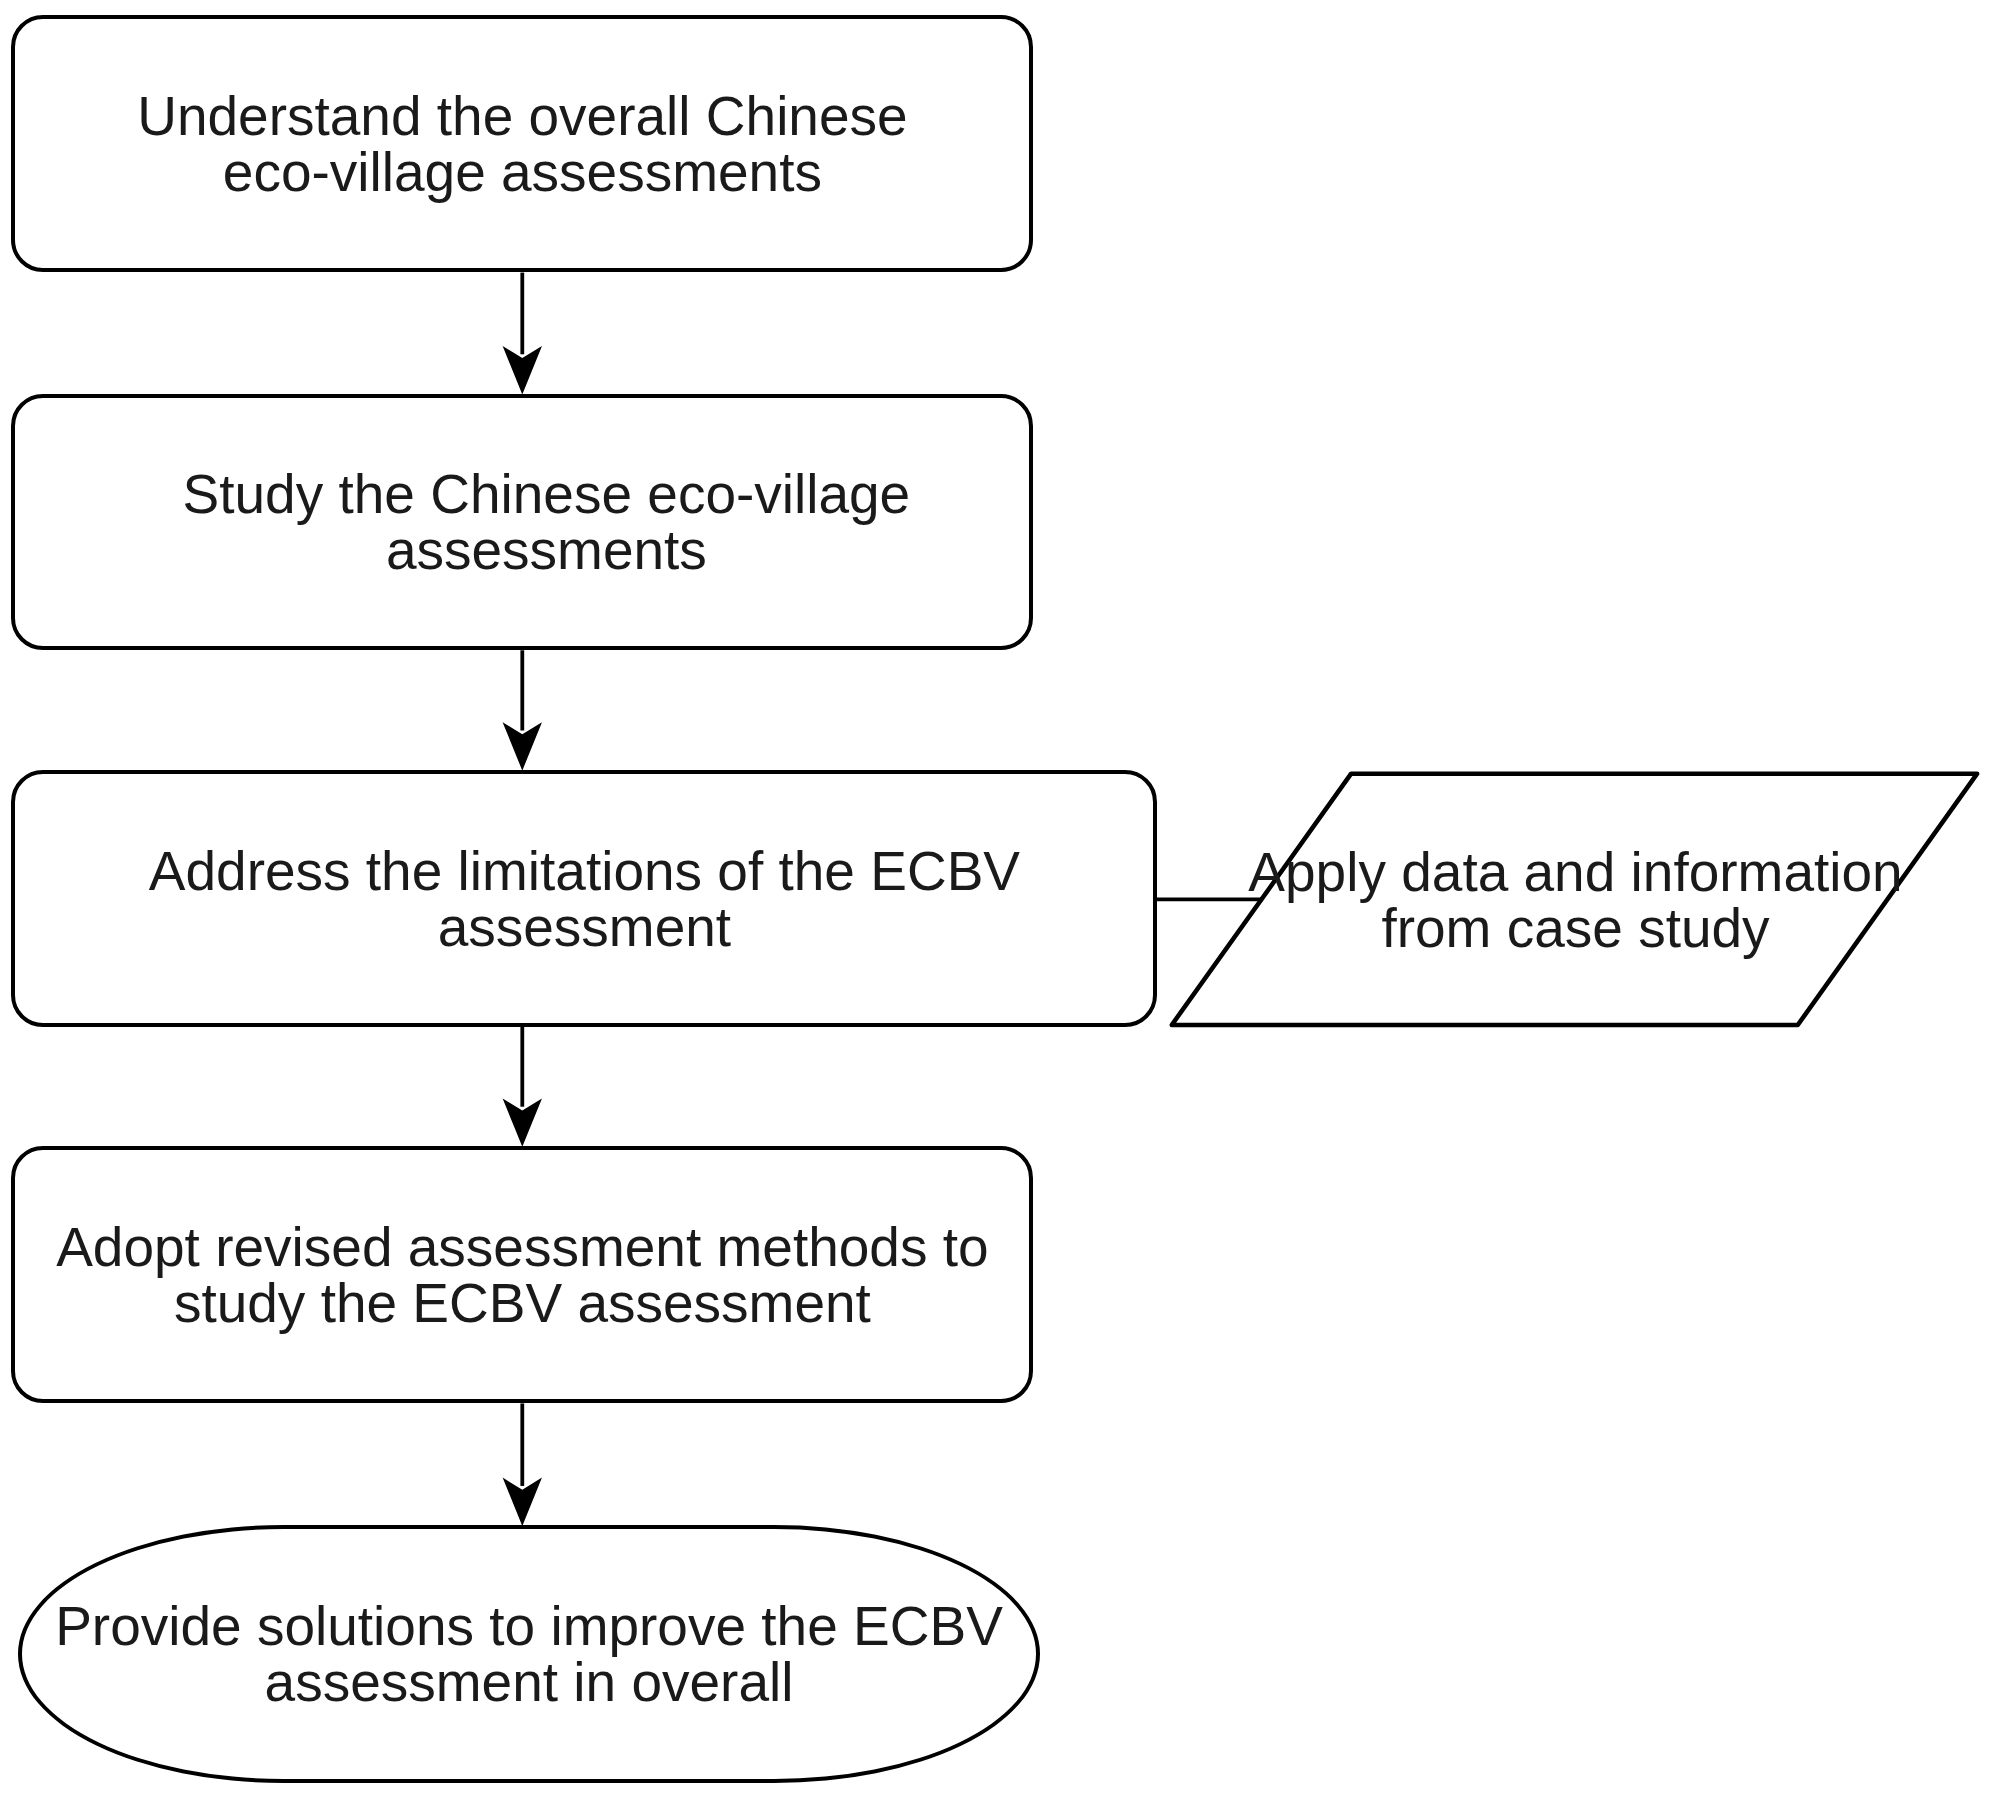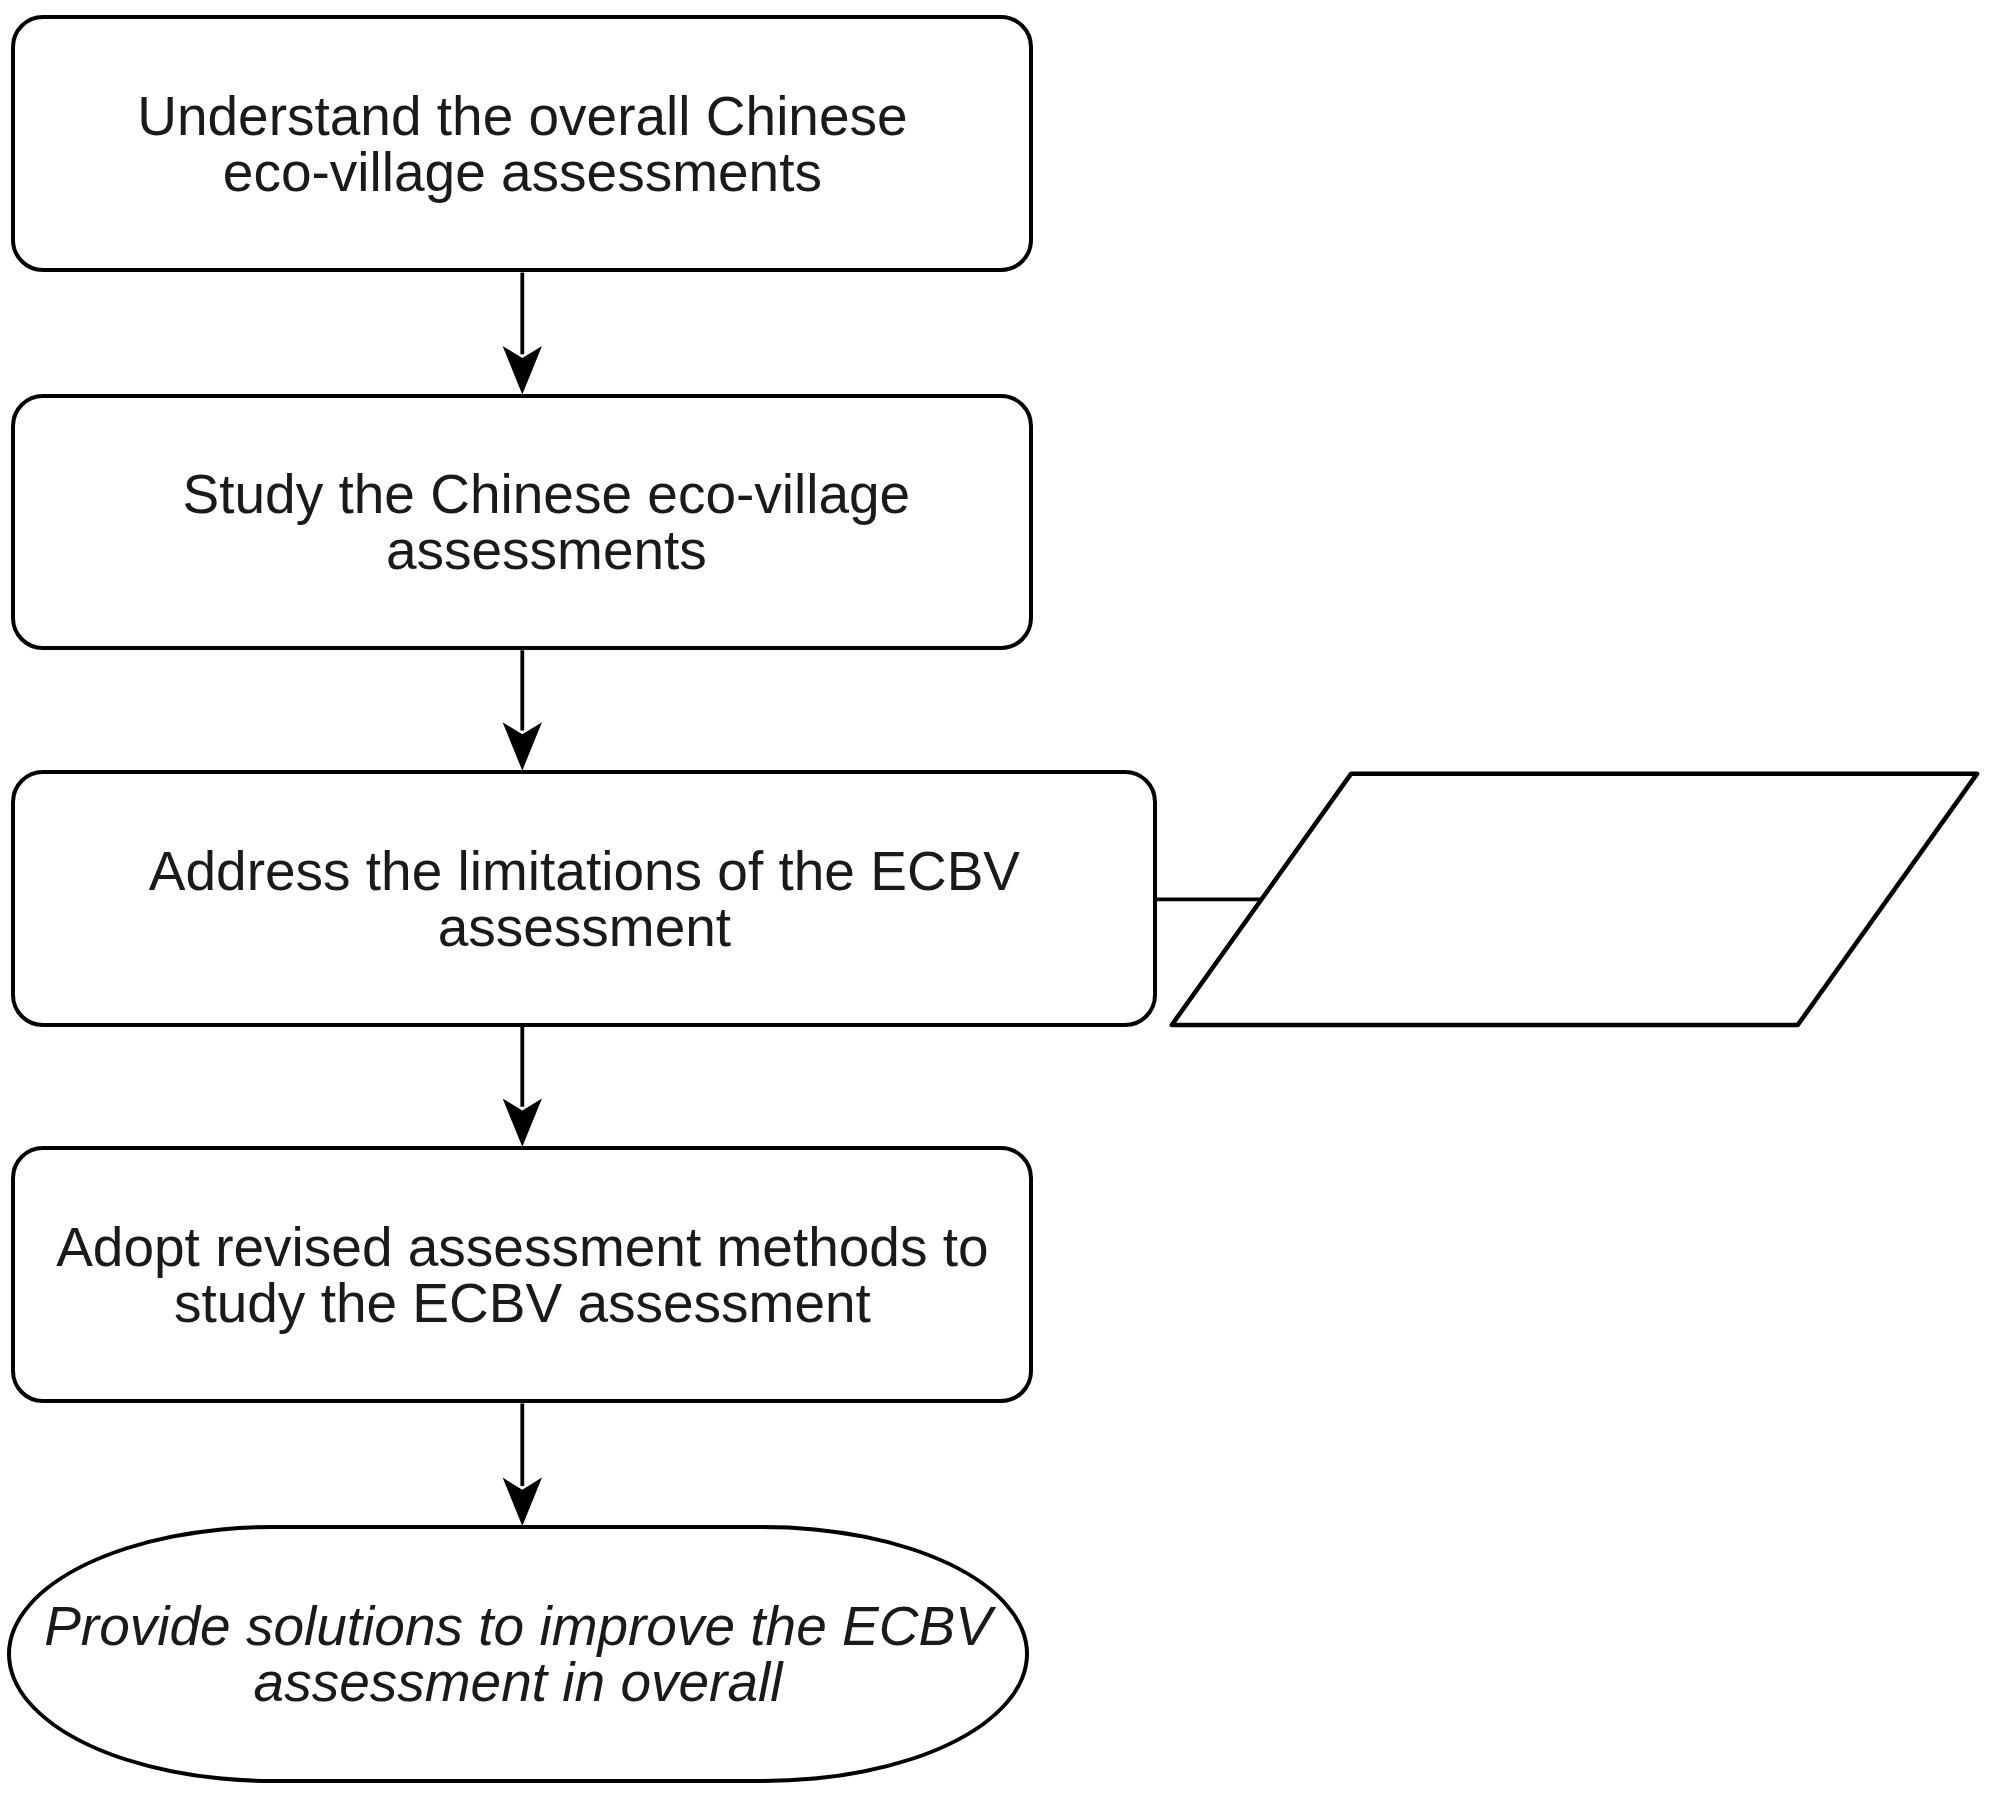--- a/index.html
+++ b/index.html
@@ -98,29 +98,35 @@
     </div>
   </div>
 
   <div class="node box" style="left:11.4px; top:770px; width:1146px; height:257px;">
     <div class="label">
       <div>Address the limitations of the ECBV</div>
       <div>assessment</div>
     </div>
   </div>
 
+  <div class="node plain" style="left:1197px; top:774px; width:757px; height:251px;">
+    <div class="label">
+      <div>Apply data and information</div>
+      <div>from case study</div>
+    </div>
+  </div>
 
   <div class="node box" style="left:11.4px; top:1146px; width:1022px; height:257px;">
     <div class="label">
       <div>Adopt revised assessment methods to</div>
       <div>study the ECBV assessment</div>
     </div>
   </div>
 
-  <div class="node terminator" style="left:7px; top:1525px; width:1022px; height:258px;font-style:italic;">
+  <div class="node terminator" style="left:18px; top:1525px; width:1022px; height:258px;">
     <div class="label">
       <div>Provide solutions to improve the ECBV</div>
       <div>assessment in overall</div>
     </div>
   </div>
 
 </div>
 
 
 </body></html>

